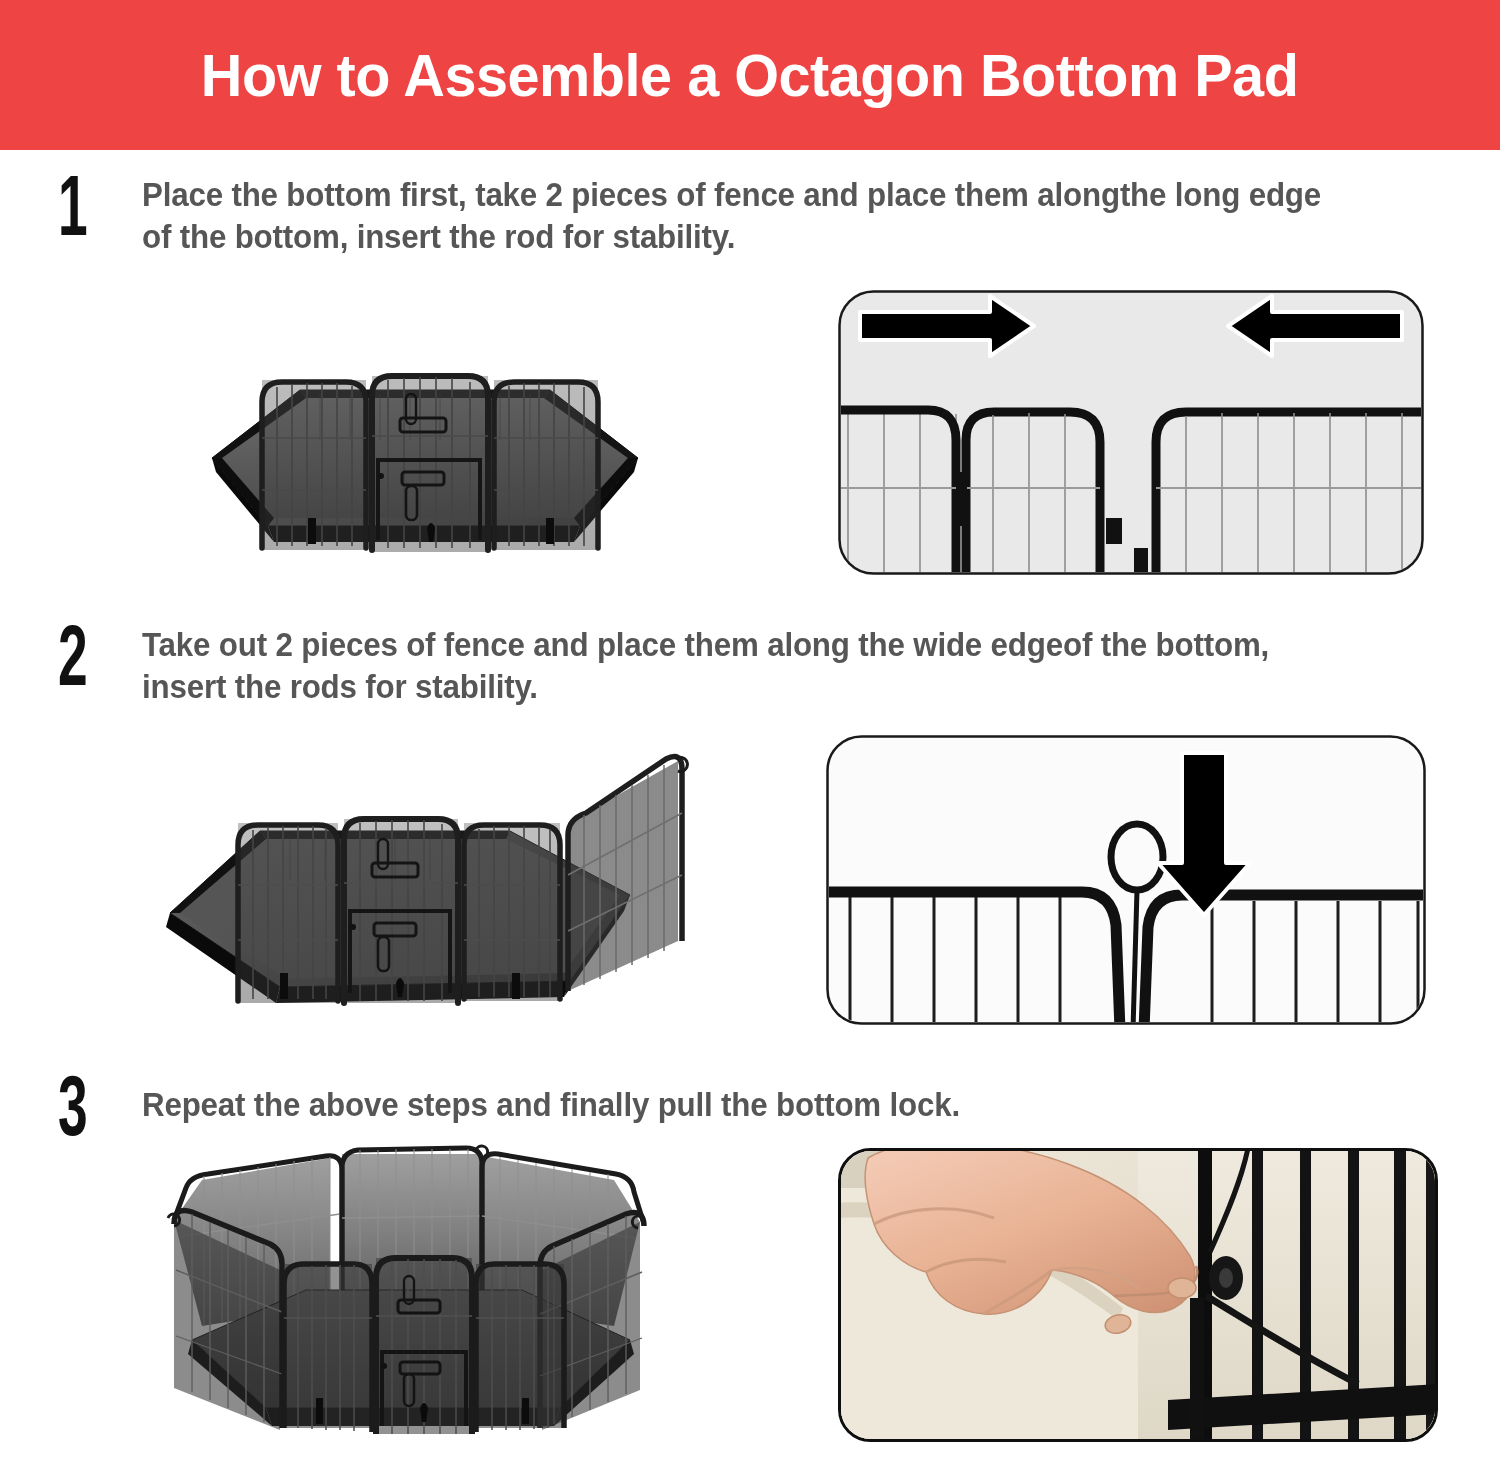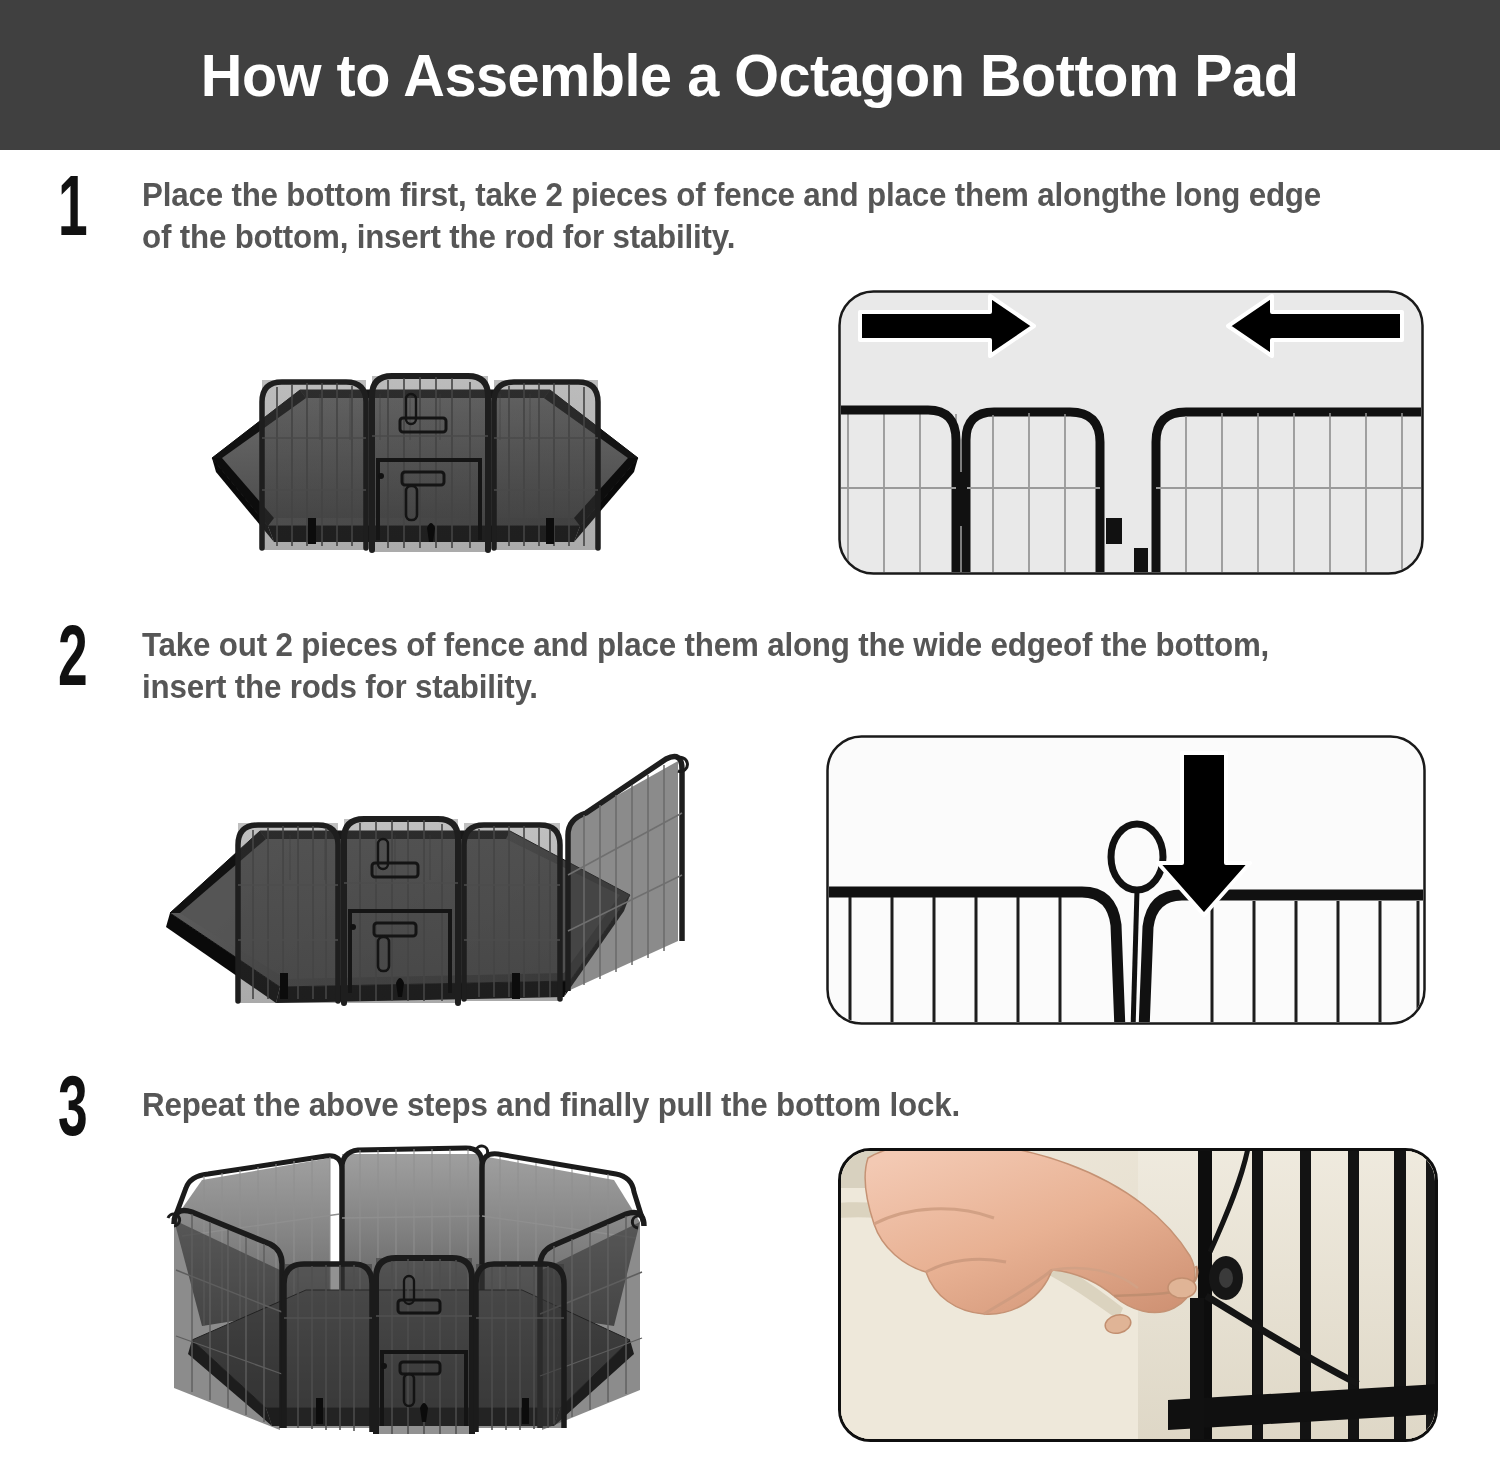--- a/index.html
+++ b/index.html
@@ -4,21 +4,21 @@
 <style>
   html,body{margin:0;padding:0;background:#ffffff;}
   body{
     width:1500px;height:1465px;
     font-family:"Liberation Sans", sans-serif;
     overflow:hidden;position:relative;
   }
   
   .title-bar{
     position:absolute;left:0;top:0;width:1500px;height:150px;
-    background:#404040;display:flex;align-items:center;justify-content:center;
+    background:#ef4444;display:flex;align-items:center;justify-content:center;
   }
   .title-text{
     color:#ffffff;font-weight:bold;font-size:60px;letter-spacing:-0.5px;
     font-family:"Liberation Sans", sans-serif;
     transform:scaleX(0.96);white-space:nowrap;
   }
   
   .step{position:absolute;left:0;width:1500px;}
   .step-head{position:relative;height:100px;}
   .step-num{

